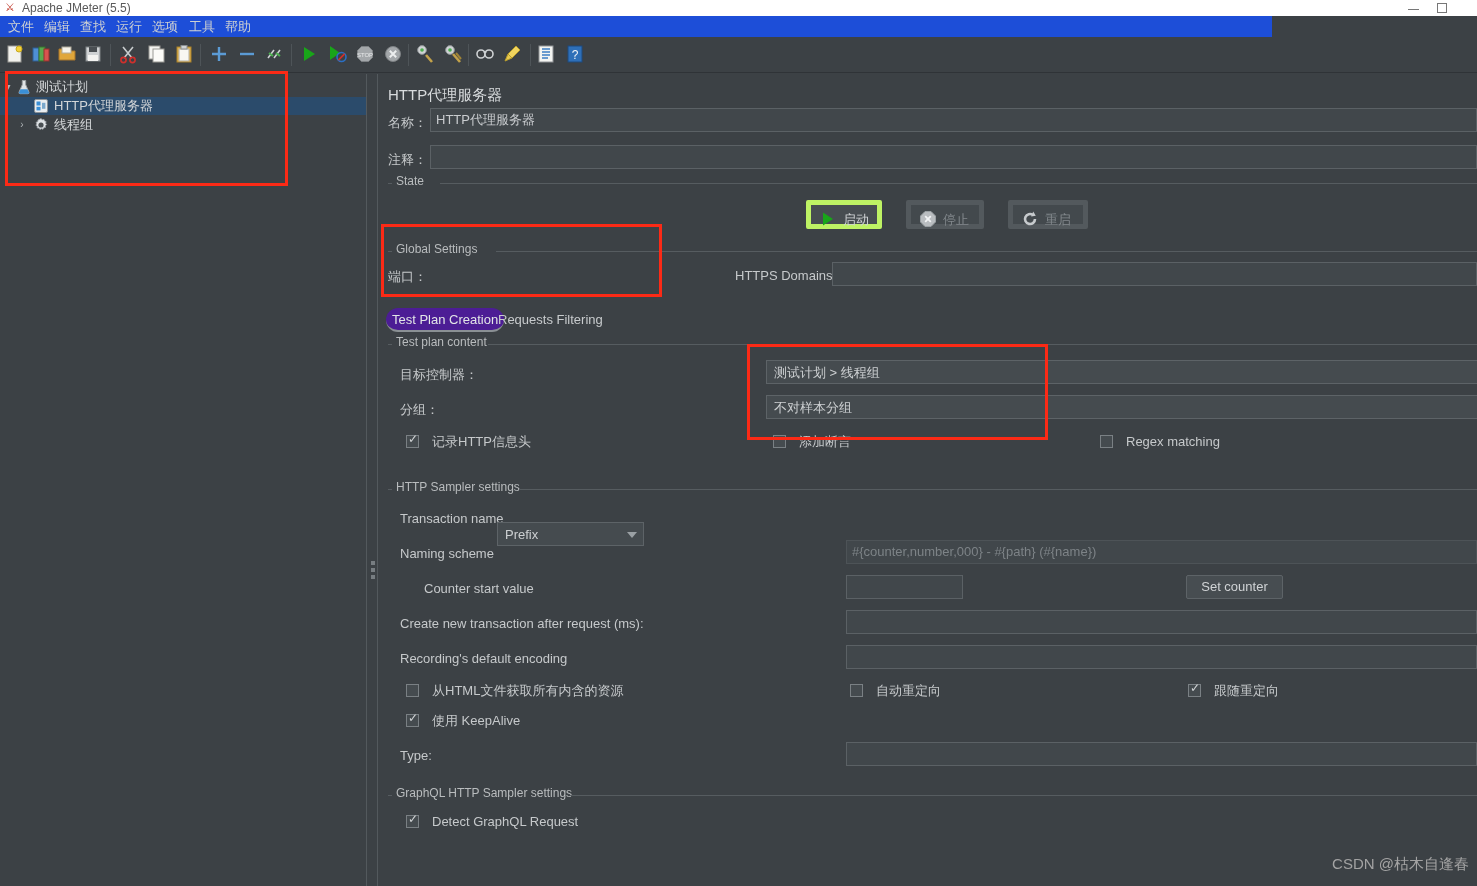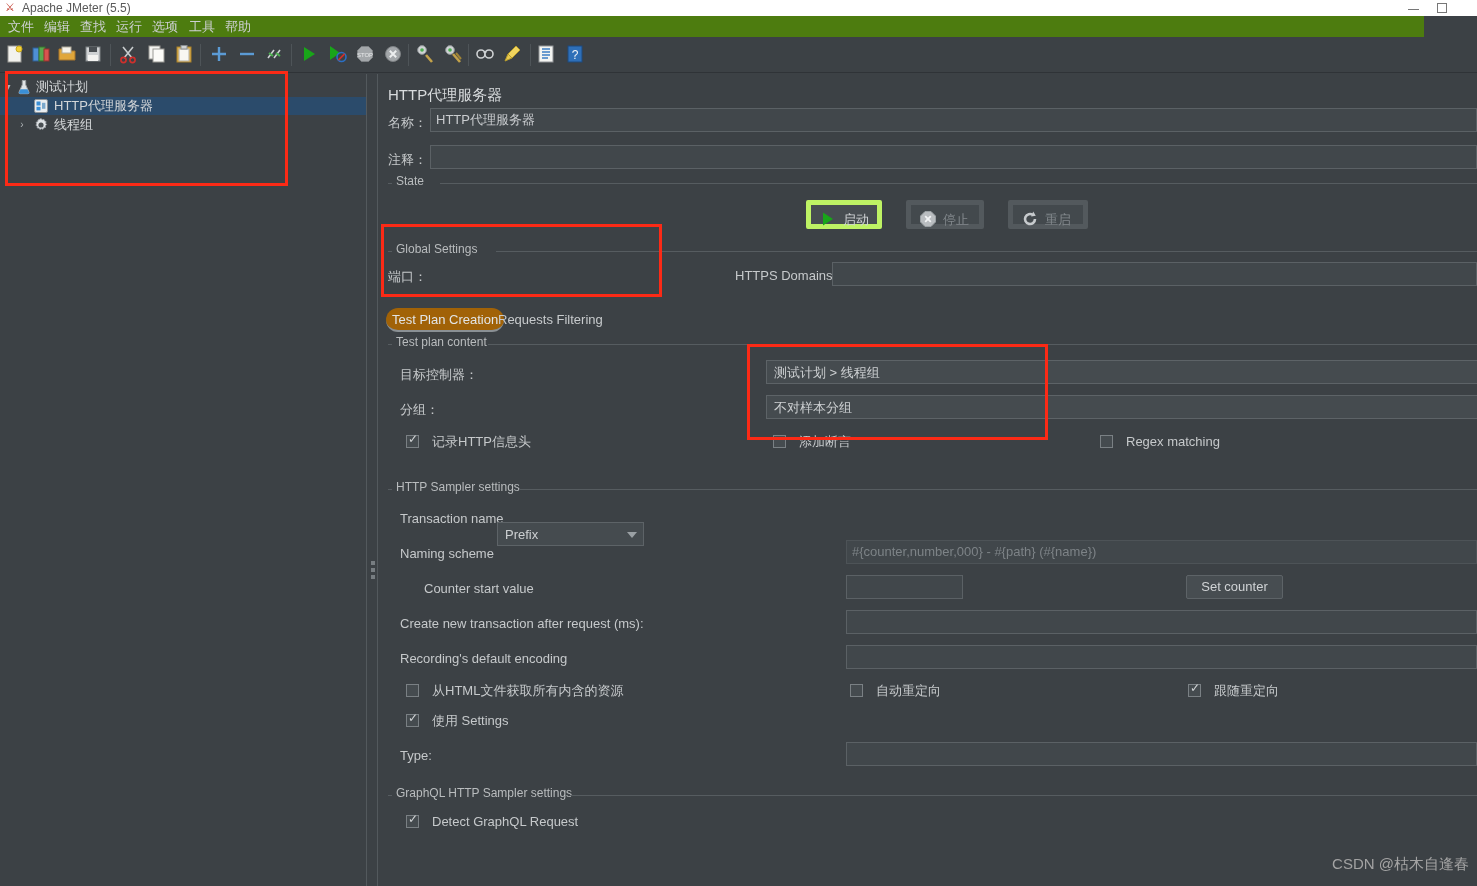--- a/index.html
+++ b/index.html
@@ -28,22 +28,22 @@
   }
   .win-btn{ position:absolute; top:0; width:28px; height:16px; }
   .win-btn i{ display:block; position:absolute; }
   .win-min{ right:49px; }
   .win-min i{ left:8px; top:9px; width:11px; height:1px; background:#777; }
   .win-max{ right:21px; }
   .win-max i{ left:9px; top:3px; width:10px; height:10px; border:1px solid #777; }
 
   
   .menubar{
-    position:absolute; left:0; top:16px; width:1424px; height:21px;
-    background:#4d7c0f;
+    position:absolute; left:0; top:16px; width:1272px; height:21px;
+    background:#1d4ed8;
   }
   .menu-item{
     position:absolute; top:0; height:21px; line-height:21px;
     font-size:13px; color:#cdd0d2; padding:0 6px; cursor:default;
     white-space:nowrap;
   }
 
   
   .toolbar{
     position:absolute; left:0; top:37px; width:1477px; height:36px;
@@ -123,21 +123,21 @@
   }
   .sbtn.disabled{ color:#83898d; background:#43494d; border-color:#53595d; }
   .sbtn .sb-ico{ position:absolute; left:8px; top:5px; width:18px; height:18px; }
   .sbtn .sb-lab{ position:absolute; left:32px; top:0; line-height:29px; white-space:nowrap; }
 
   
   .tab{
     position:absolute; height:24px; line-height:24px; font-size:13px;
     color:#c8cbcd; padding:0 6px; cursor:default; white-space:nowrap;
   }
-  .tab.active{ background:#a16207; border-bottom:2px solid #8a9094; color:#e2e5e7;border-radius:12px; }
+  .tab.active{ background:#4c1d95; border-bottom:2px solid #8a9094; color:#e2e5e7;border-radius:12px; }
 
   
   .cbx{
     position:absolute; font-size:13px; color:#c6c9cb; white-space:nowrap;
     cursor:default; line-height:16px;
   }
   .cbx .box{
     position:absolute; left:0; top:1px; width:13px; height:13px;
     border:1px solid #7a8084; background:#454b4f;
   }
@@ -513,21 +513,21 @@
     <span class="box"></span>
     <span class="lab">自动重定向</span>
   </div>
   <div class="cbx" style="left:810px; top:609px;">
     <span class="box on"></span>
     <span class="lab">跟随重定向</span>
   </div>
 
   <div class="cbx" style="left:28px; top:639px;">
     <span class="box on"></span>
-    <span class="lab">使用 Settings</span>
+    <span class="lab">使用 KeepAlive</span>
   </div>
 
   <div class="fld-label" style="left:22px; top:674px;">Type:</div>
   <div class="txt-input" style="left:468px; top:668px; width:631px; height:24px; line-height:22px;"></div>
 
   <div class="grp-title" style="left:14px; top:712px;">GraphQL HTTP Sampler settings</div>
   <div class="grp-line" style="left:10px; top:721px; width:4px;"></div>
   <div class="grp-line" style="left:192px; top:721px; width:907px;"></div>
 
   <div class="cbx" style="left:28px; top:740px;">

